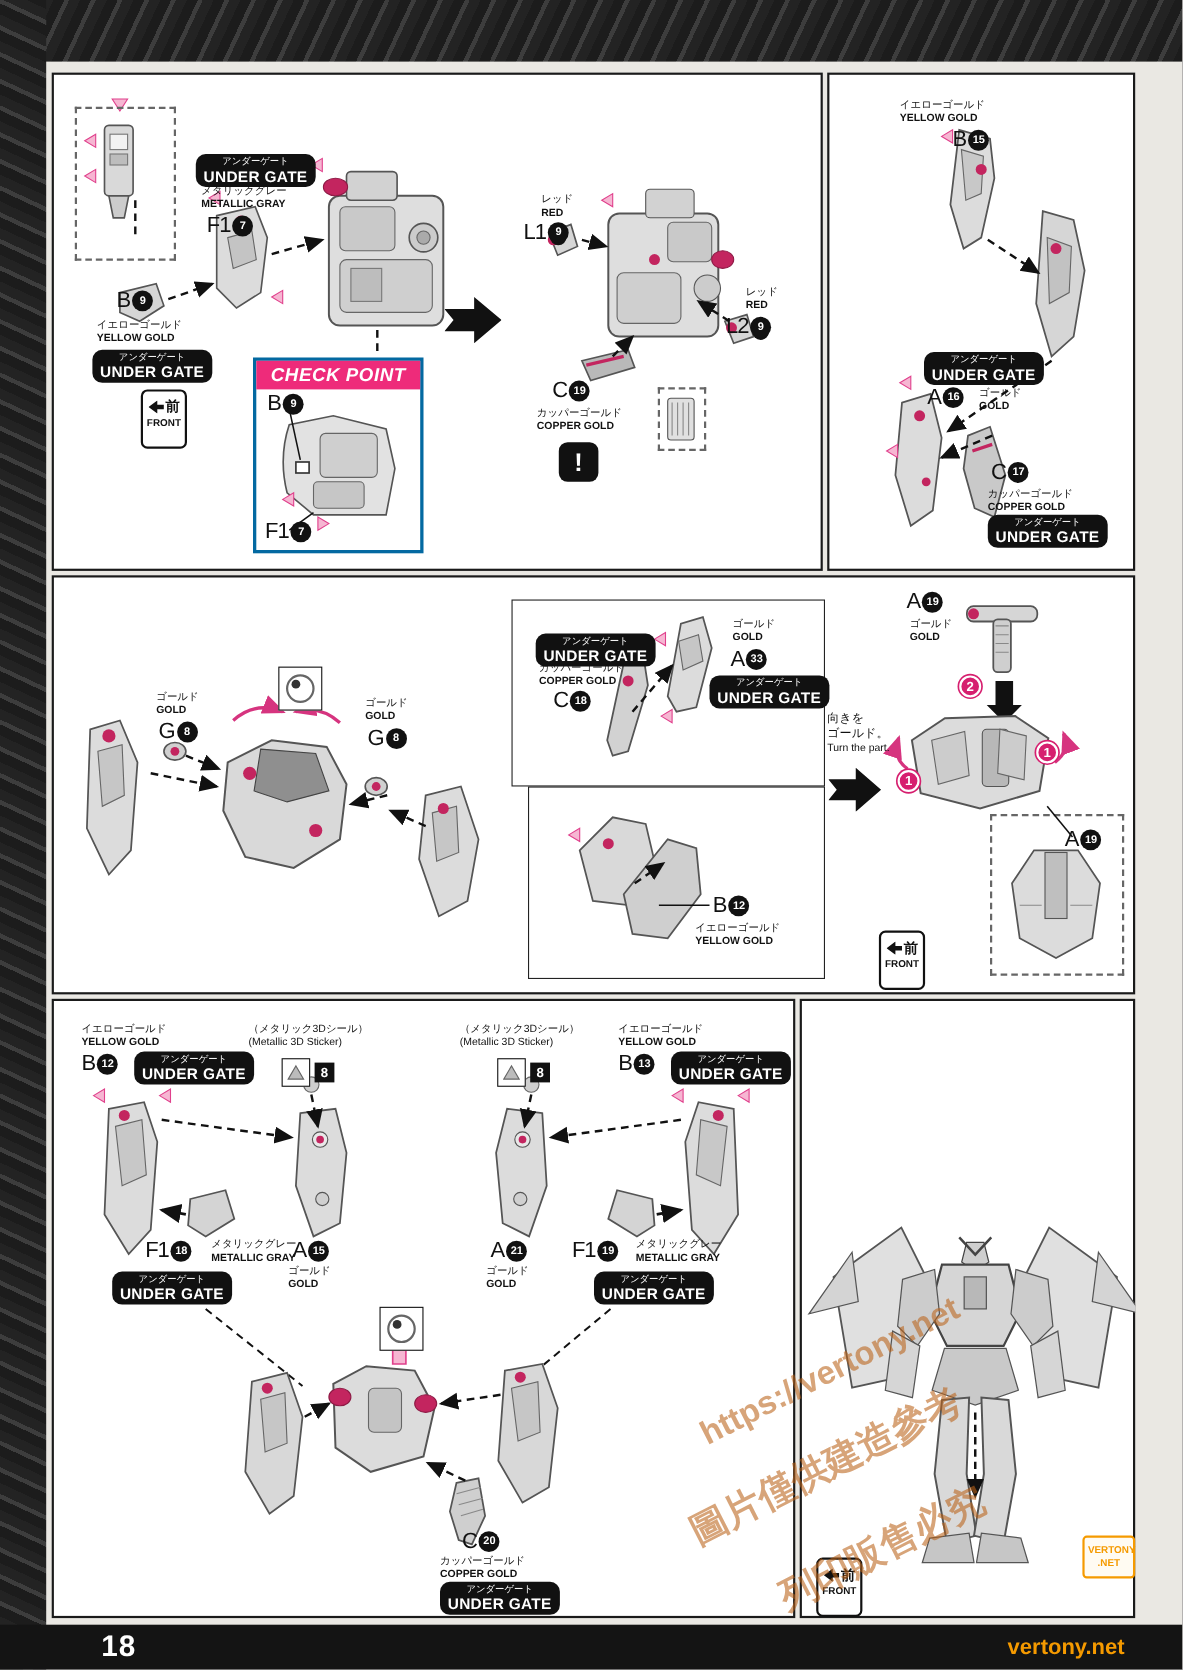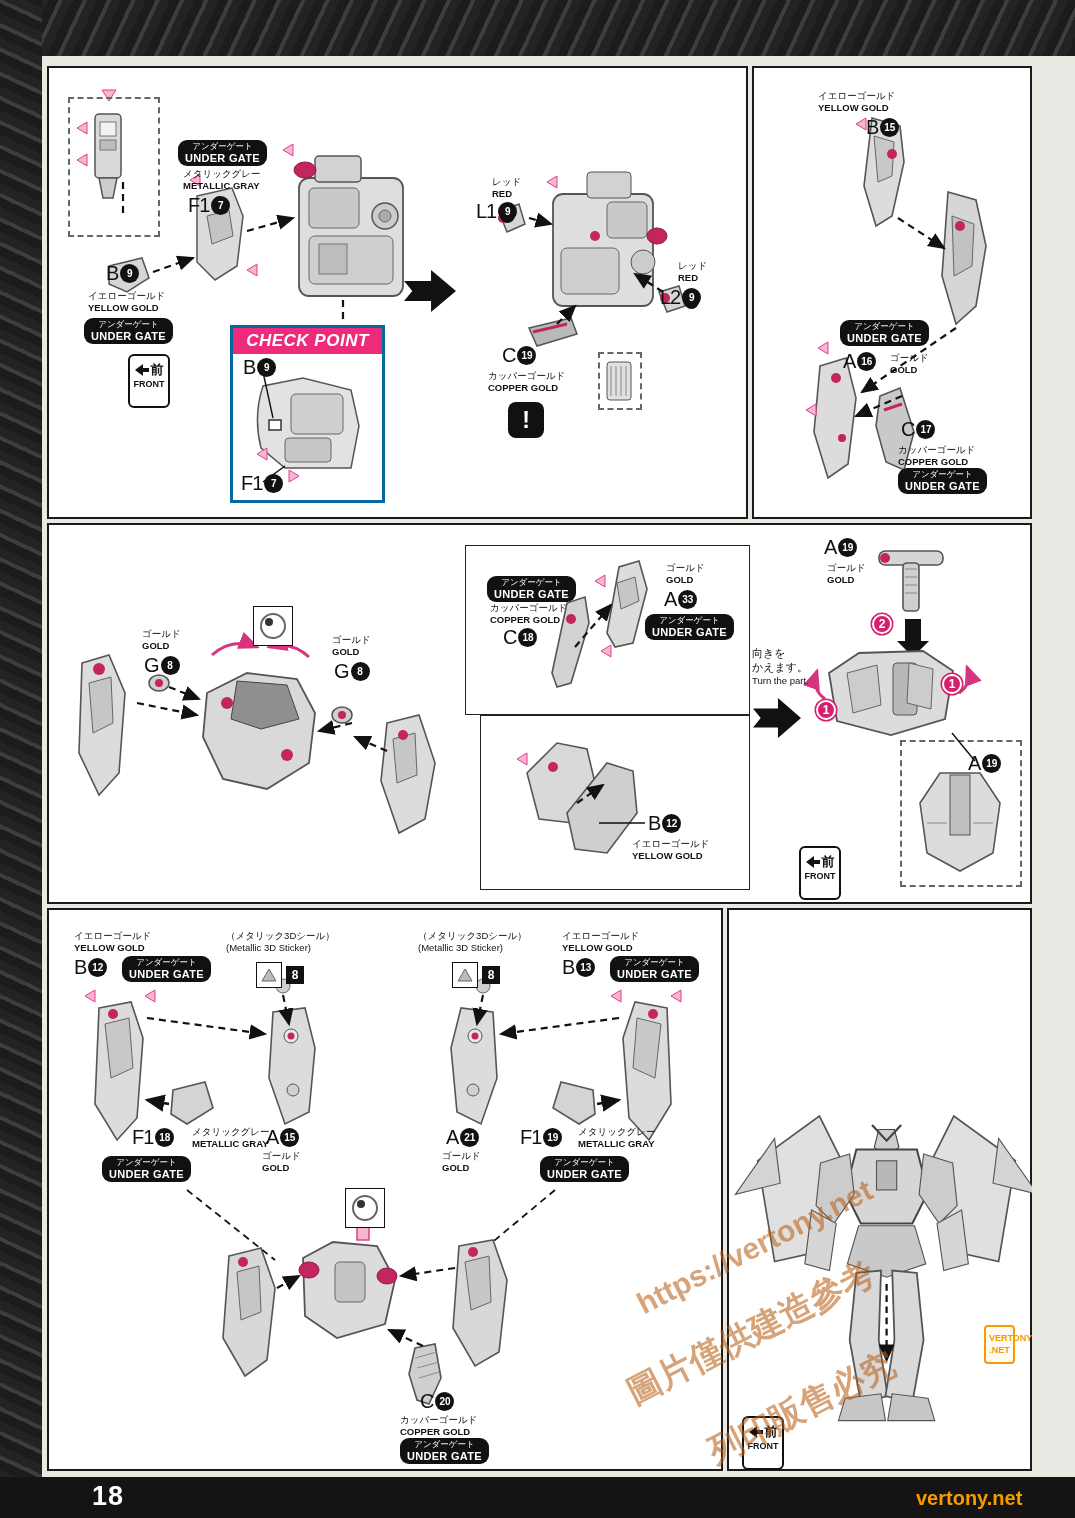--- a/index.html
+++ b/index.html
@@ -11,21 +11,21 @@
   .band-left{position:absolute;left:0;top:0;width:42px;height:1518px;
     background:repeating-linear-gradient(25deg,#1c1c1c 0 9px,#3d3d3d 9px 13px,#232323 13px 22px)}
   .band-bottom{position:absolute;left:0;top:1477px;width:1075px;height:41px;background:#141414}
   .page-num{position:absolute;left:92px;top:1481px;color:#fff;font-size:27px;font-weight:bold;letter-spacing:1px}
   .footer-site{position:absolute;left:916px;top:1487px;color:#f59a00;font-size:20px;font-weight:bold}
   .panel{position:absolute;background:#fff;border:2px solid #1a1a1a}
   .dashed-box{position:absolute;border:2px dashed #666;background:transparent}
   .psvg{position:absolute}
   .ug{position:absolute;background:#111;color:#fff;border-radius:9px;text-align:center;padding:2px 7px;line-height:1.15;white-space:nowrap}
   .ug .jp{display:block;font-size:8.5px}
-  .ug .en{display:block;font-size:11px;font-weight:bold;letter-spacing:.3px}
+  .ug .en{display:block;font-size:14px;font-weight:bold;letter-spacing:.3px}
   .clabel{position:absolute;line-height:1.25;white-space:nowrap}
   .clabel .jp{display:block;font-size:9.5px}
   .clabel .en{display:block;font-size:9.5px;font-weight:bold}
   .part{position:absolute;display:flex;align-items:center;gap:2px}
   .part .pl{font-size:20px;letter-spacing:-1px}
   .part .pn{display:inline-flex;align-items:center;justify-content:center;width:19px;height:19px;border-radius:50%;
     background:#111;color:#fff;font-size:10px;font-weight:bold}
   .part.u .pn{box-shadow:0 4px 0 -2px #111}
   .front-box{position:absolute;width:42px;height:54px;border:2px solid #111;border-radius:6px;background:#fff;text-align:center}
   .fi-top{display:flex;align-items:center;justify-content:center;gap:2px;padding-top:5px}
@@ -442,21 +442,21 @@
   <div class="part" style="left:648px;top:812px">
     <span class="pl">B</span>
     <span class="pn">12</span>
   </div>
   <div class="clabel" style="left:632px;top:838px">
     <span class="jp">イエローゴールド</span>
     <span class="en">YELLOW GOLD</span>
   </div>
   <div class="turn-label" style="left:752px;top:646px">
     <span class="jp">向きを</span>
-    <span class="jp">かえます。</span>
+    <span class="jp">ゴールド。</span>
     <span class="en">Turn the part.</span>
   </div>
   <div class="big-arrow" style="left:753px;top:698px;width:48px;height:40px"></div>
   <div class="part" style="left:824px;top:536px">
     <span class="pl">A</span>
     <span class="pn">19</span>
   </div>
   <div class="clabel" style="left:827px;top:562px">
     <span class="jp">ゴールド</span>
     <span class="en">GOLD</span>
@@ -708,21 +708,21 @@
   </svg>
   <div class="front-box" style="left:742px;top:1416px">
     <div class="fi-top">
       <svg width="14" height="12">
           <polygon points="0,6 8,0 8,4 14,4 14,8 8,8 8,12" fill="#111"></polygon>
         </svg>
       <span class="fi-jp">前</span>
     </div>
     <div class="fi-en">FRONT</div>
   </div>
-  <div class="stamp" style="left:984px;top:1325px;width:31px">
+  <div class="stamp" style="left:984px;top:1396px;width:48px">
     <span>VERTONY</span><br>
     <span>.NET</span>
   </div>
 
   <div class="wm" style="left:625px;top:1230px;font-size:30px">https://vertony.net</div>
   <div class="wm" style="left:615px;top:1310px;font-size:34px">圖片僅供建造參考</div>
   <div class="wm" style="left:700px;top:1385px;font-size:34px">列印販售必究</div>
 
   <div class="band-bottom"></div>
   <div class="page-num">18</div>

